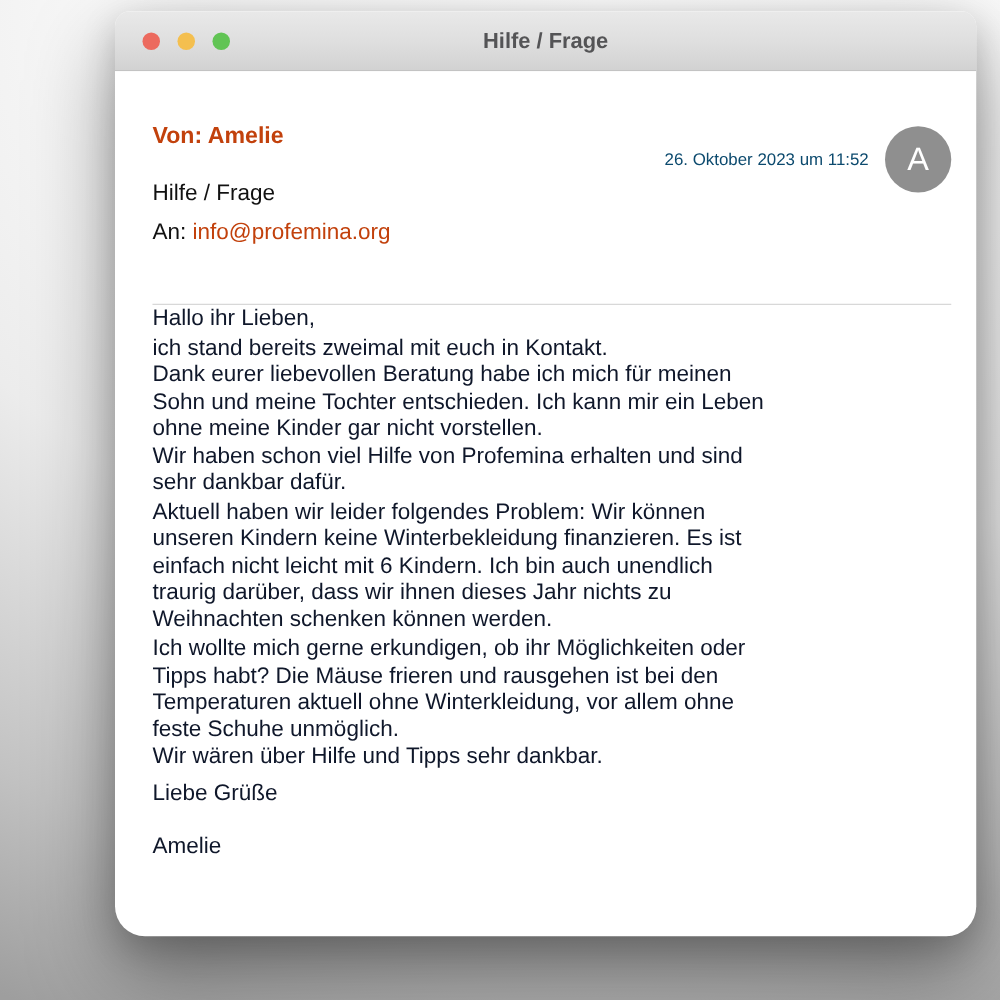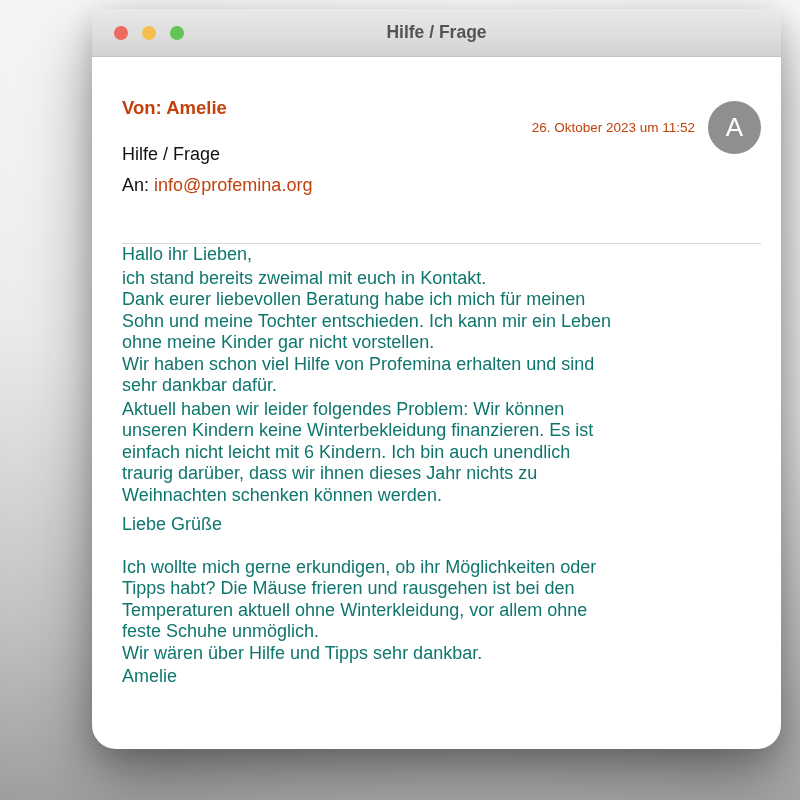--- a/index.html
+++ b/index.html
@@ -90,21 +90,21 @@
   .meta {
     position: absolute;
     top: 4px;
     right: 0;
     display: flex;
     align-items: center;
     gap: 13px;
   }
   .date {
     font-size: 13.5px;
-    color: #c2410c;
+    color: #0c4a6e;
     white-space: nowrap;
   }
   .avatar {
     width: 53px;
     height: 53px;
     border-radius: 50%;
     background: #8f8f8f;
     display: flex;
     align-items: center;
     justify-content: center;
@@ -113,21 +113,21 @@
     font-weight: 400;
   }
   .divider {
     height: 1px;
     background: #d8d8d8;
     margin: 47px 0 0 0;
   }
   .mail-body {
     font-size: 18px;
     line-height: 21.5px;
-    color: #0f766e;
+    color: #0f172a;
   }
   .greeting  { margin: 23px 0 20px 0; }
   .para      { margin: 0 0 2px 0; white-space: pre-line; }
   .closing   { margin: 8px 0 21px 0; }
   .signature { margin: 0; }
 </style>
 </head>
 <body>
 
 <div class="window">
@@ -166,23 +166,23 @@
 Dank eurer liebevollen Beratung habe ich mich für meinen
 Sohn und meine Tochter entschieden. Ich kann mir ein Leben
 ohne meine Kinder gar nicht vorstellen.
 Wir haben schon viel Hilfe von Profemina erhalten und sind
 sehr dankbar dafür.</p>
       <p class="para">Aktuell haben wir leider folgendes Problem: Wir können
 unseren Kindern keine Winterbekleidung finanzieren. Es ist
 einfach nicht leicht mit 6 Kindern. Ich bin auch unendlich
 traurig darüber, dass wir ihnen dieses Jahr nichts zu
 Weihnachten schenken können werden.</p>
-      <p class="para closing">Liebe Grüße</p>
       <p class="para">Ich wollte mich gerne erkundigen, ob ihr Möglichkeiten oder
 Tipps habt? Die Mäuse frieren und rausgehen ist bei den
 Temperaturen aktuell ohne Winterkleidung, vor allem ohne
 feste Schuhe unmöglich.
 Wir wären über Hilfe und Tipps sehr dankbar.</p>
+      <p class="para closing">Liebe Grüße</p>
       <p class="para signature">Amelie</p>
     </div>
 
   </div>
 </div>
 
 </body></html>

